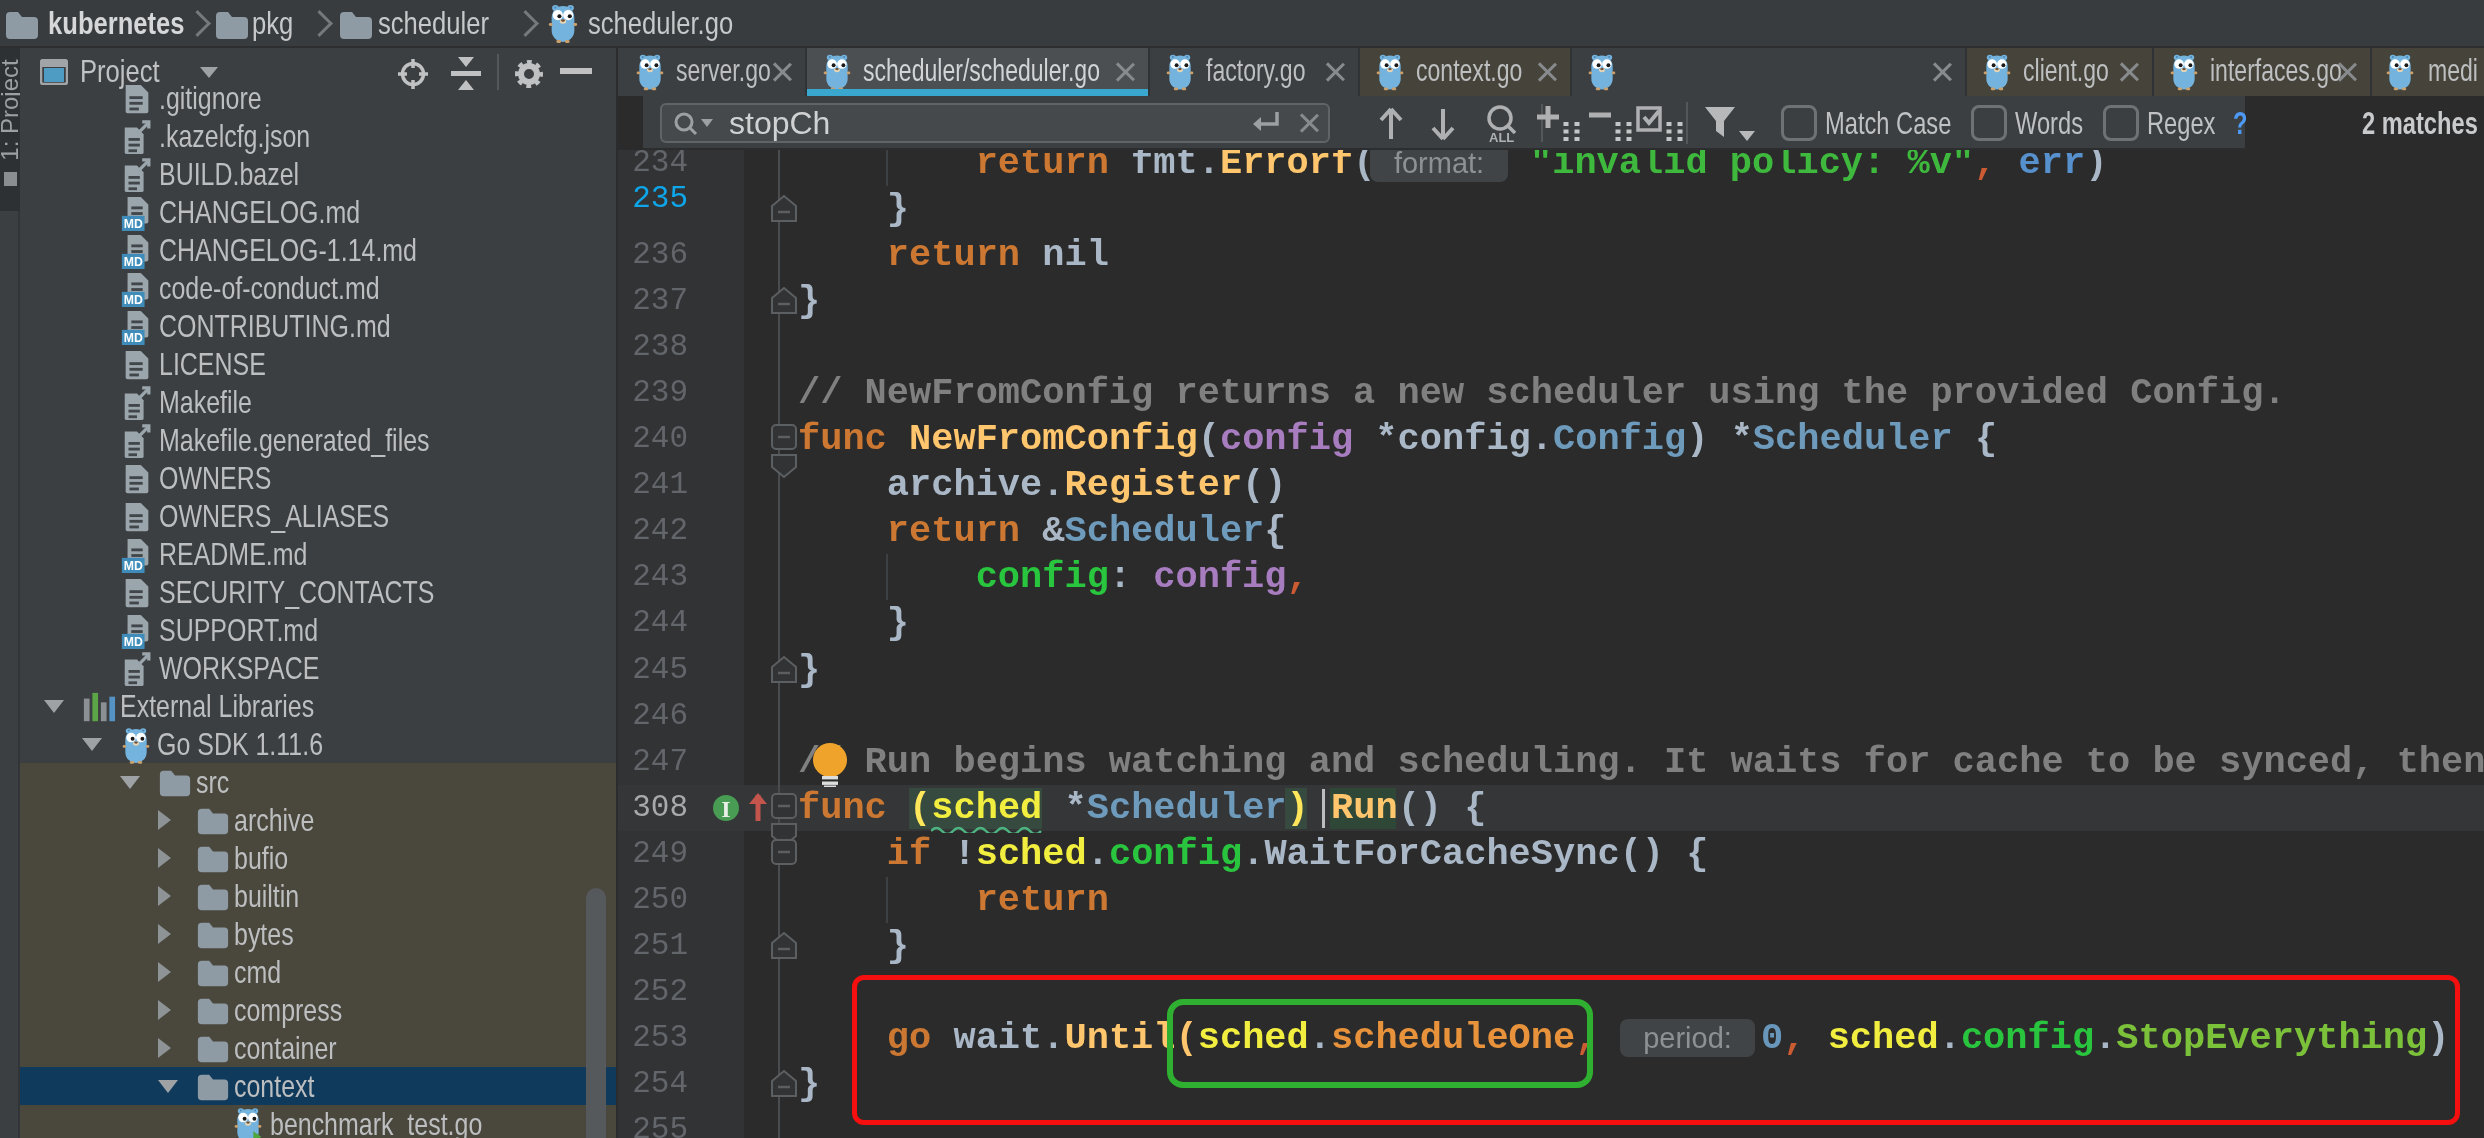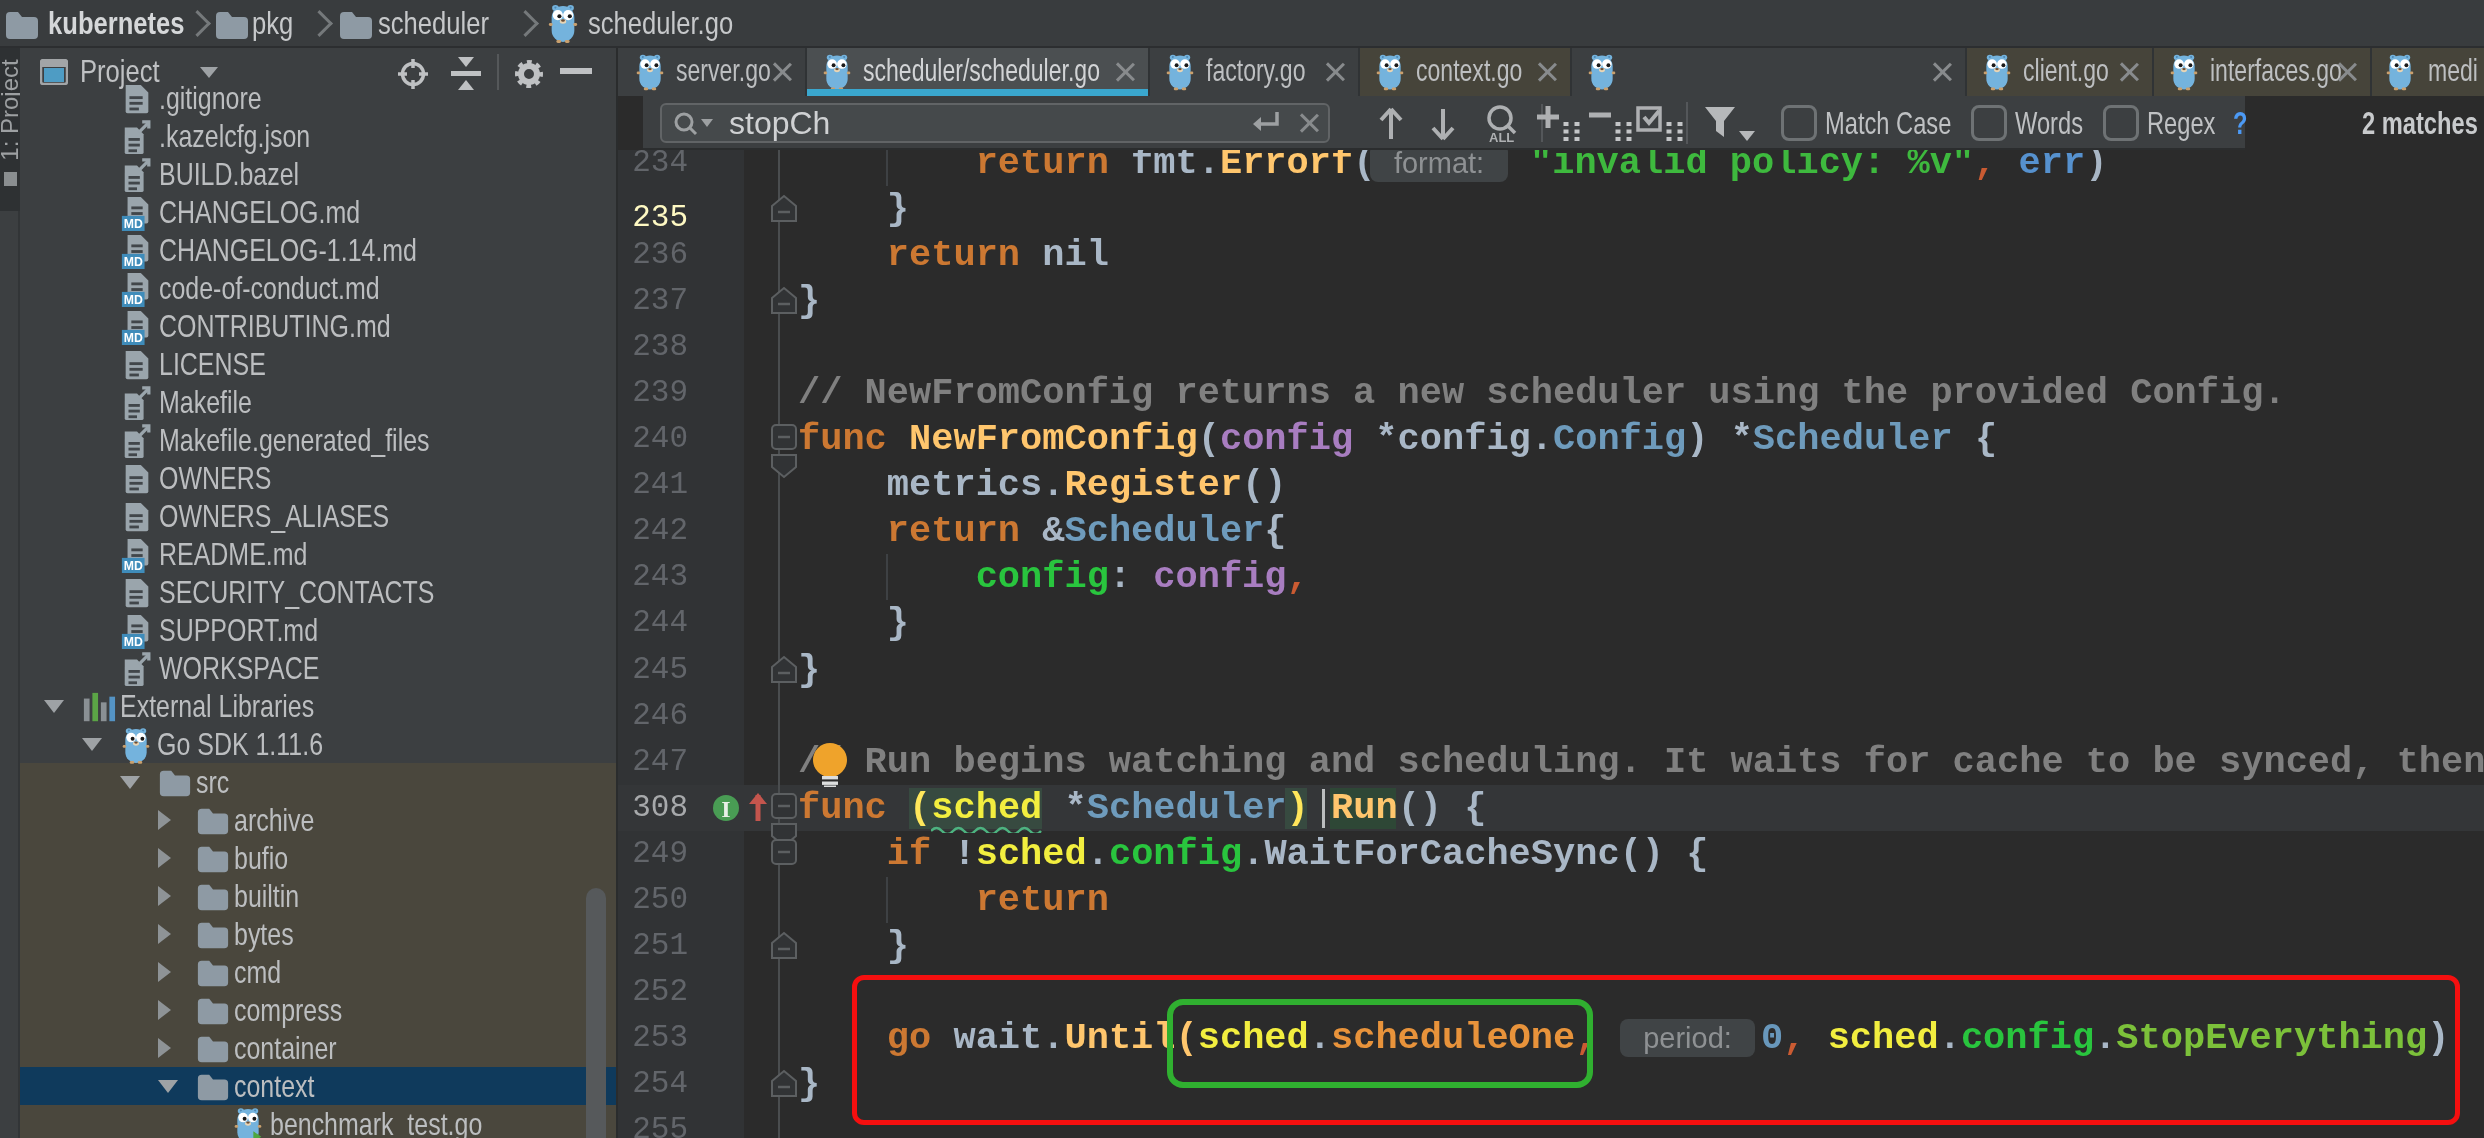--- a/index.html
+++ b/index.html
@@ -476,33 +476,33 @@
 <div class="abs" style="left:268px;top:727px;width:2px;height:46px;background:#3E4144"></div>
 <div class="abs" style="left:291px;top:638px;width:133px;height:41px;background:#374A40"></div>
 <div class="abs" style="left:667px;top:638px;width:22px;height:41px;background:#374A40"></div>
 <div class="abs" style="left:712px;top:638px;width:66px;height:41px;background:#2E4736"></div>
 <svg class="abs" style="left:313px;top:675px" width="111" height="8">
         <path d="M0 6 Q 5.5 0 11 6 T 22 6 T 33 6 T 44 6 T 55 6 T 66 6 T 77 6 T 88 6 T 99 6 T 110 6" fill="none" stroke="#4DB380" stroke-width="2.5"></path>
       </svg>
 <div class="abs" style="left:704px;top:639px;width:3px;height:39px;background:#BBBDBF"></div>
 <div class="ln" style="top:-10px;color:#62656A">234</div>
 <div class="cl" style="top:-10px">        <span class="k">return</span><span class="d"> </span><span class="d">fmt</span><span class="d">.</span><span class="f">Errorf</span><span class="d">(</span></div>
-<div class="ln" style="top:45px;color:#fef9c3">235</div>
+<div class="ln" style="top:26px;color:#0ea5e9">235</div>
 <div class="cl" style="top:36px"><span class="d">    }</span></div>
 <div class="ln" style="top:82px;color:#62656A">236</div>
 <div class="cl" style="top:82px">    <span class="k">return</span><span class="d"> nil</span></div>
 <div class="ln" style="top:128px;color:#62656A">237</div>
 <div class="cl" style="top:128px"><span class="d">}</span></div>
 <div class="ln" style="top:174px;color:#62656A">238</div>
 <div class="ln" style="top:220px;color:#62656A">239</div>
 <div class="cl" style="top:220px"><span class="c">// NewFromConfig returns a new scheduler using the provided Config.</span></div>
 <div class="ln" style="top:266px;color:#62656A">240</div>
 <div class="cl" style="top:266px"><span class="k">func</span><span class="d"> </span><span class="f">NewFromConfig</span><span class="d">(</span><span class="p">config</span><span class="d"> *config.</span><span class="t">Config</span><span class="d">) *</span><span class="t">Scheduler</span><span class="d"> {</span></div>
 <div class="ln" style="top:312px;color:#62656A">241</div>
-<div class="cl" style="top:312px">    <span class="d">metrics.</span><span class="f">Register</span><span class="d">()</span></div>
+<div class="cl" style="top:312px">    <span class="d">archive.</span><span class="f">Register</span><span class="d">()</span></div>
 <div class="ln" style="top:358px;color:#62656A">242</div>
 <div class="cl" style="top:358px">    <span class="k">return</span><span class="d"> &amp;</span><span class="t">Scheduler</span><span class="d">{</span></div>
 <div class="ln" style="top:404px;color:#62656A">243</div>
 <div class="cl" style="top:404px">        <span class="g">config</span><span class="d">: </span><span class="p">config</span><span class="r">,</span></div>
 <div class="ln" style="top:450px;color:#62656A">244</div>
 <div class="cl" style="top:450px"><span class="d">    }</span></div>
 <div class="ln" style="top:497px;color:#62656A">245</div>
 <div class="cl" style="top:497px"><span class="d">}</span></div>
 <div class="ln" style="top:543px;color:#62656A">246</div>
 <div class="ln" style="top:589px;color:#62656A">247</div>

